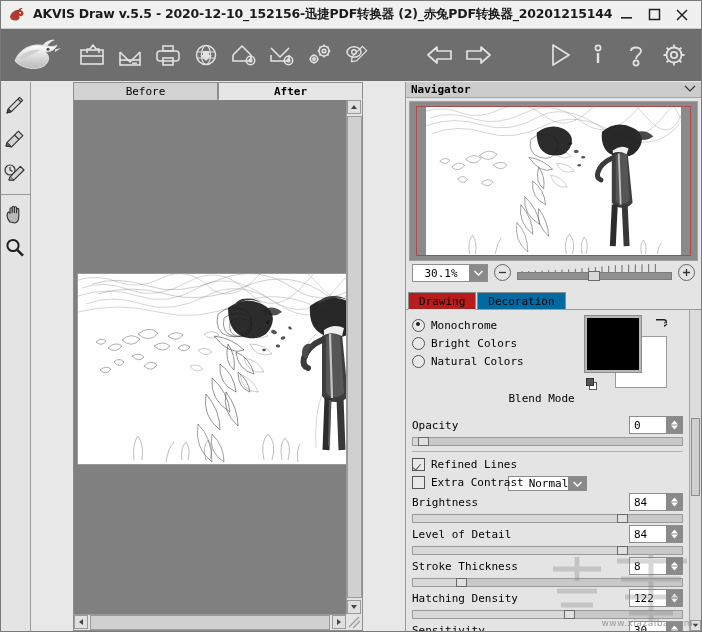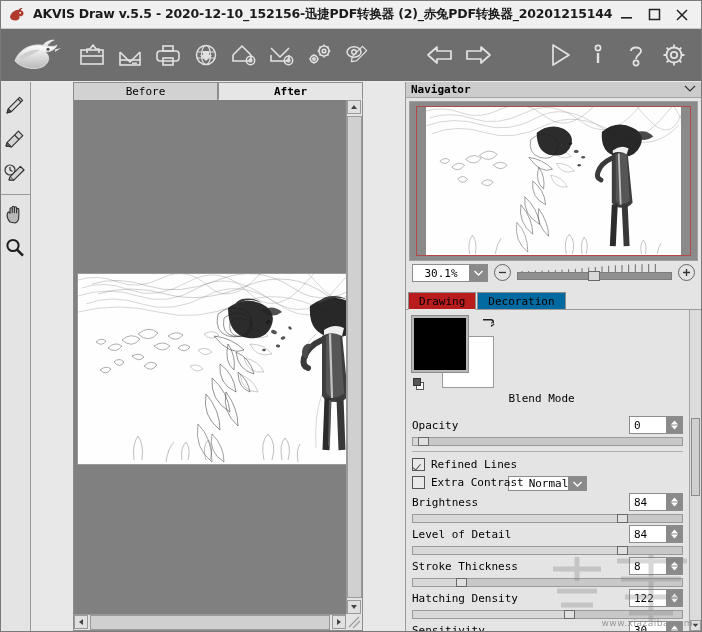--- a/index.html
+++ b/index.html
@@ -669,20 +669,34 @@
 
       <div class="settabs">
         <div class="settab active">Drawing</div>
         <div class="settab">Decoration</div>
       </div>
 
       <div class="settings">
         <div class="setbody">
 
           <div class="radio-block">
+            <div class="radios">
+              <div class="radio-row">
+                <span class="radio on"></span>
+                <span class="radio-label">Monochrome</span>
+              </div>
+              <div class="radio-row">
+                <span class="radio"></span>
+                <span class="radio-label">Bright Colors</span>
+              </div>
+              <div class="radio-row">
+                <span class="radio"></span>
+                <span class="radio-label">Natural Colors</span>
+              </div>
+            </div>
 
             <div class="swatches">
               <div class="sw-back"></div>
               <div class="sw-front"></div>
               <div class="sw-swap">
                 <svg width="16" height="16" viewBox="0 0 16 16">
                   <path d="M3 5 L11 5 A2.6 2.6 0 0 1 11 11 L11 13 L14.5 10.5 L11 8 L11 9.6
                            A1.2 1.2 0 0 0 11 6.6 L3 6.6 Z" fill="#1f1f1f"></path>
                 </svg>
               </div>

